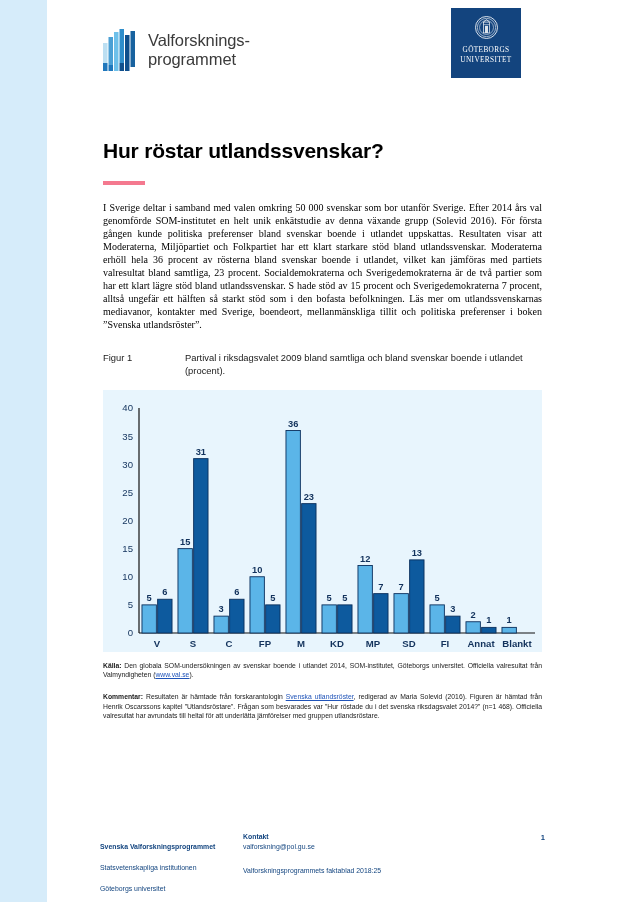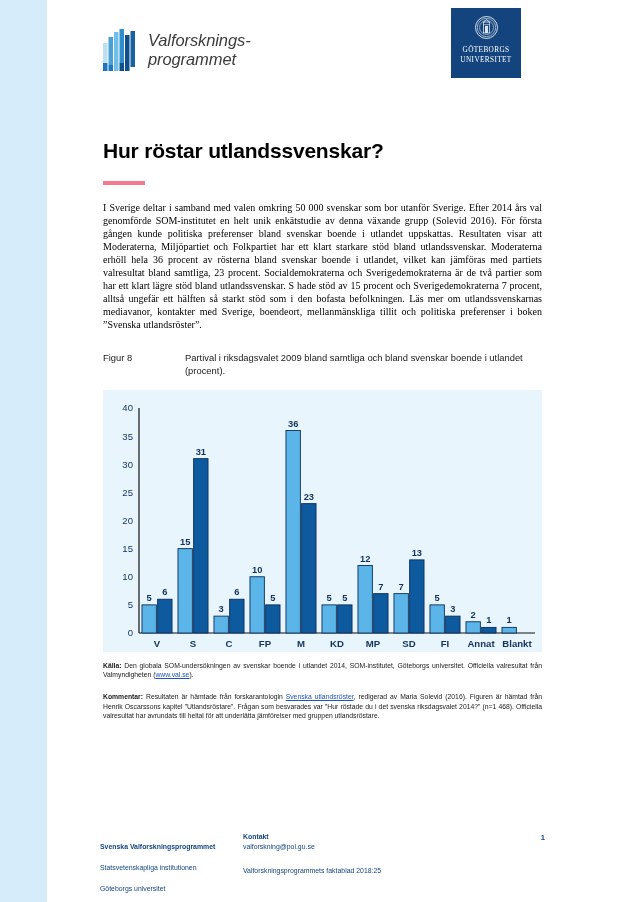--- a/index.html
+++ b/index.html
@@ -43,21 +43,20 @@
   }
   .vp-mark { width: 34px; height: 42px; display: block; }
   .vp-wordmark {
     font-family: "Liberation Sans", sans-serif;
     font-size: 16.5px;
     line-height: 1.18;
     color: #3b3b3b;
     font-weight: 400;
     letter-spacing: -0.1px;
     white-space: pre-line;
-    font-style: italic;
   }
   .gu-logo {
     position: absolute;
     left: 351px; top: 8px;
     width: 70px; height: 70px;
     background: #13447e;
     color: #ffffff;
     display: flex;
     flex-direction: column;
     align-items: center;
@@ -225,21 +224,21 @@
       </div>
 
     </div>
 
     <h1 class="title">Hur röstar utlandssvenskar?</h1>
     <div class="accent-bar"></div>
 
     <p class="body-text">I Sverige deltar i samband med valen omkring 50 000 svenskar som bor utanför Sverige. Efter 2014 års val genomförde SOM-institutet en helt unik enkätstudie av denna växande grupp (Solevid 2016). För första gången kunde politiska preferenser bland svenskar boende i utlandet uppskattas. Resultaten visar att Moderaterna, Miljöpartiet och Folkpartiet har ett klart starkare stöd bland utlandssvenskar. Moderaterna erhöll hela 36 procent av rösterna bland svenskar boende i utlandet, vilket kan jämföras med partiets valresultat bland samtliga, 23 procent. Socialdemokraterna och Sverigedemokraterna är de två partier som har ett klart lägre stöd bland utlandssvenskar. S hade stöd av 15 procent och Sverigedemokraterna 7 procent, alltså ungefär ett hälften så starkt stöd som i den bofasta befolkningen. Läs mer om utlandssvenskarnas mediavanor, kontakter med Sverige, boendeort, mellanmänskliga tillit och politiska preferenser i boken ”Svenska utlandsröster”.</p>
 
     <div class="fig-caption">
-      <div class="fig-label">Figur 8</div>
+      <div class="fig-label">Figur 1</div>
       <div class="fig-text">Partival i riksdagsvalet 2009 bland samtliga och bland svenskar boende i utlandet (procent).</div>
     </div>
 
     <div class="chart-box">
       <svg class="chart-svg" viewBox="0 0 439 262">
         <g id="chart-render">
             <line x1="36" y1="243" x2="36" y2="18" stroke="#111" stroke-width="1.2"></line>
             <line x1="36" y1="243" x2="432" y2="243" stroke="#111" stroke-width="1.2"></line>
             <text x="30" y="246.4" text-anchor="end" class="ax-tick-label">0</text>
             <text x="30" y="218.275" text-anchor="end" class="ax-tick-label">5</text>

